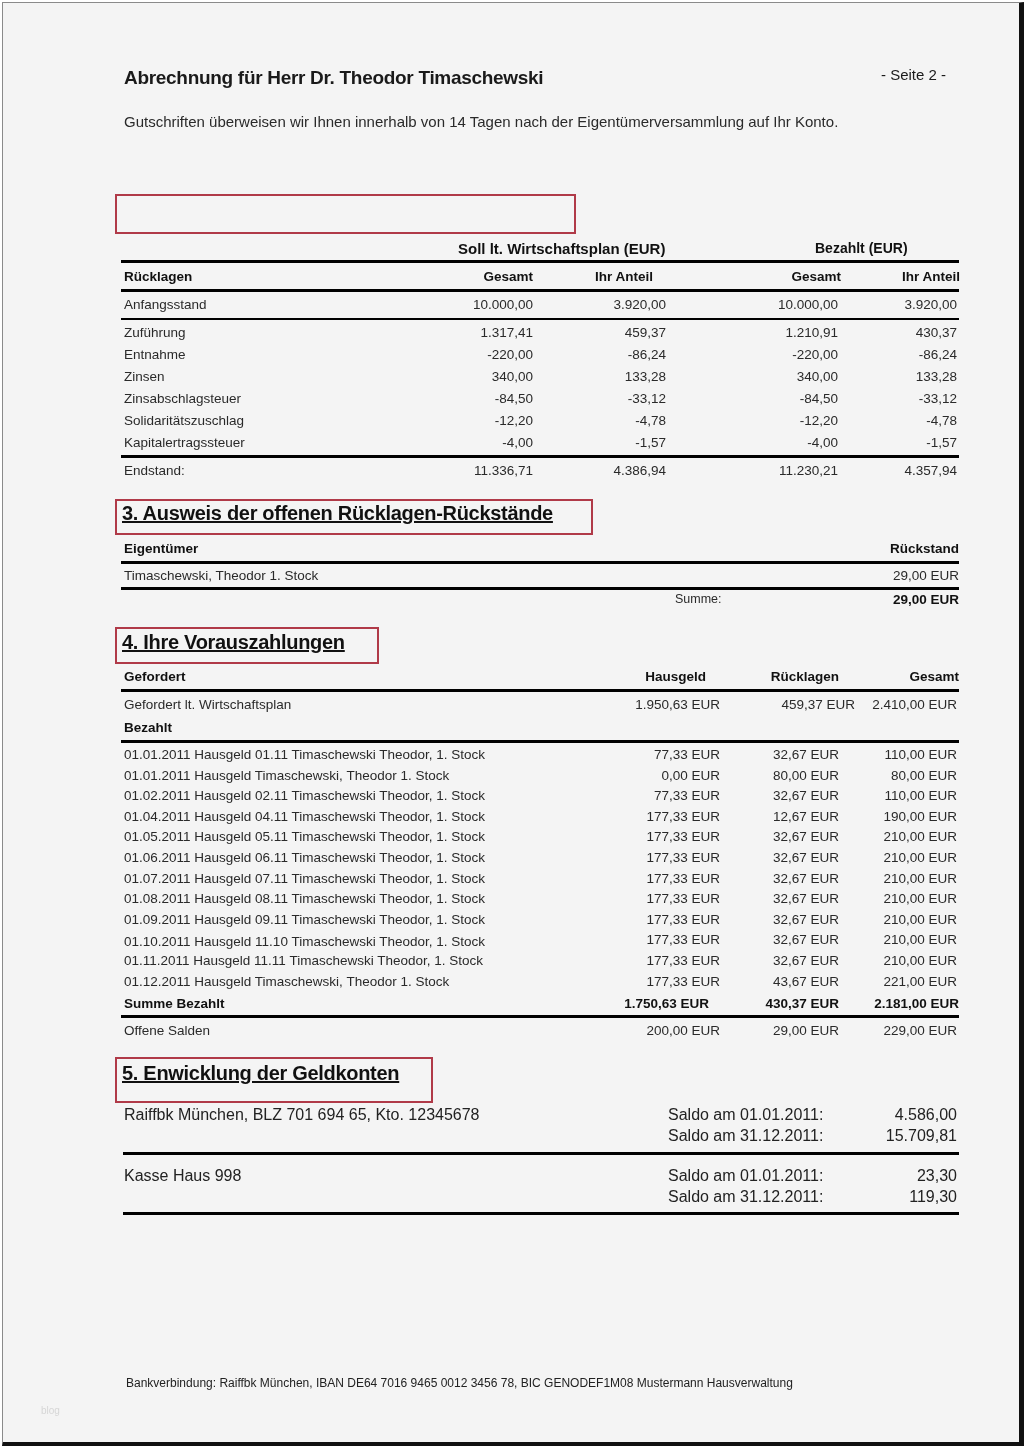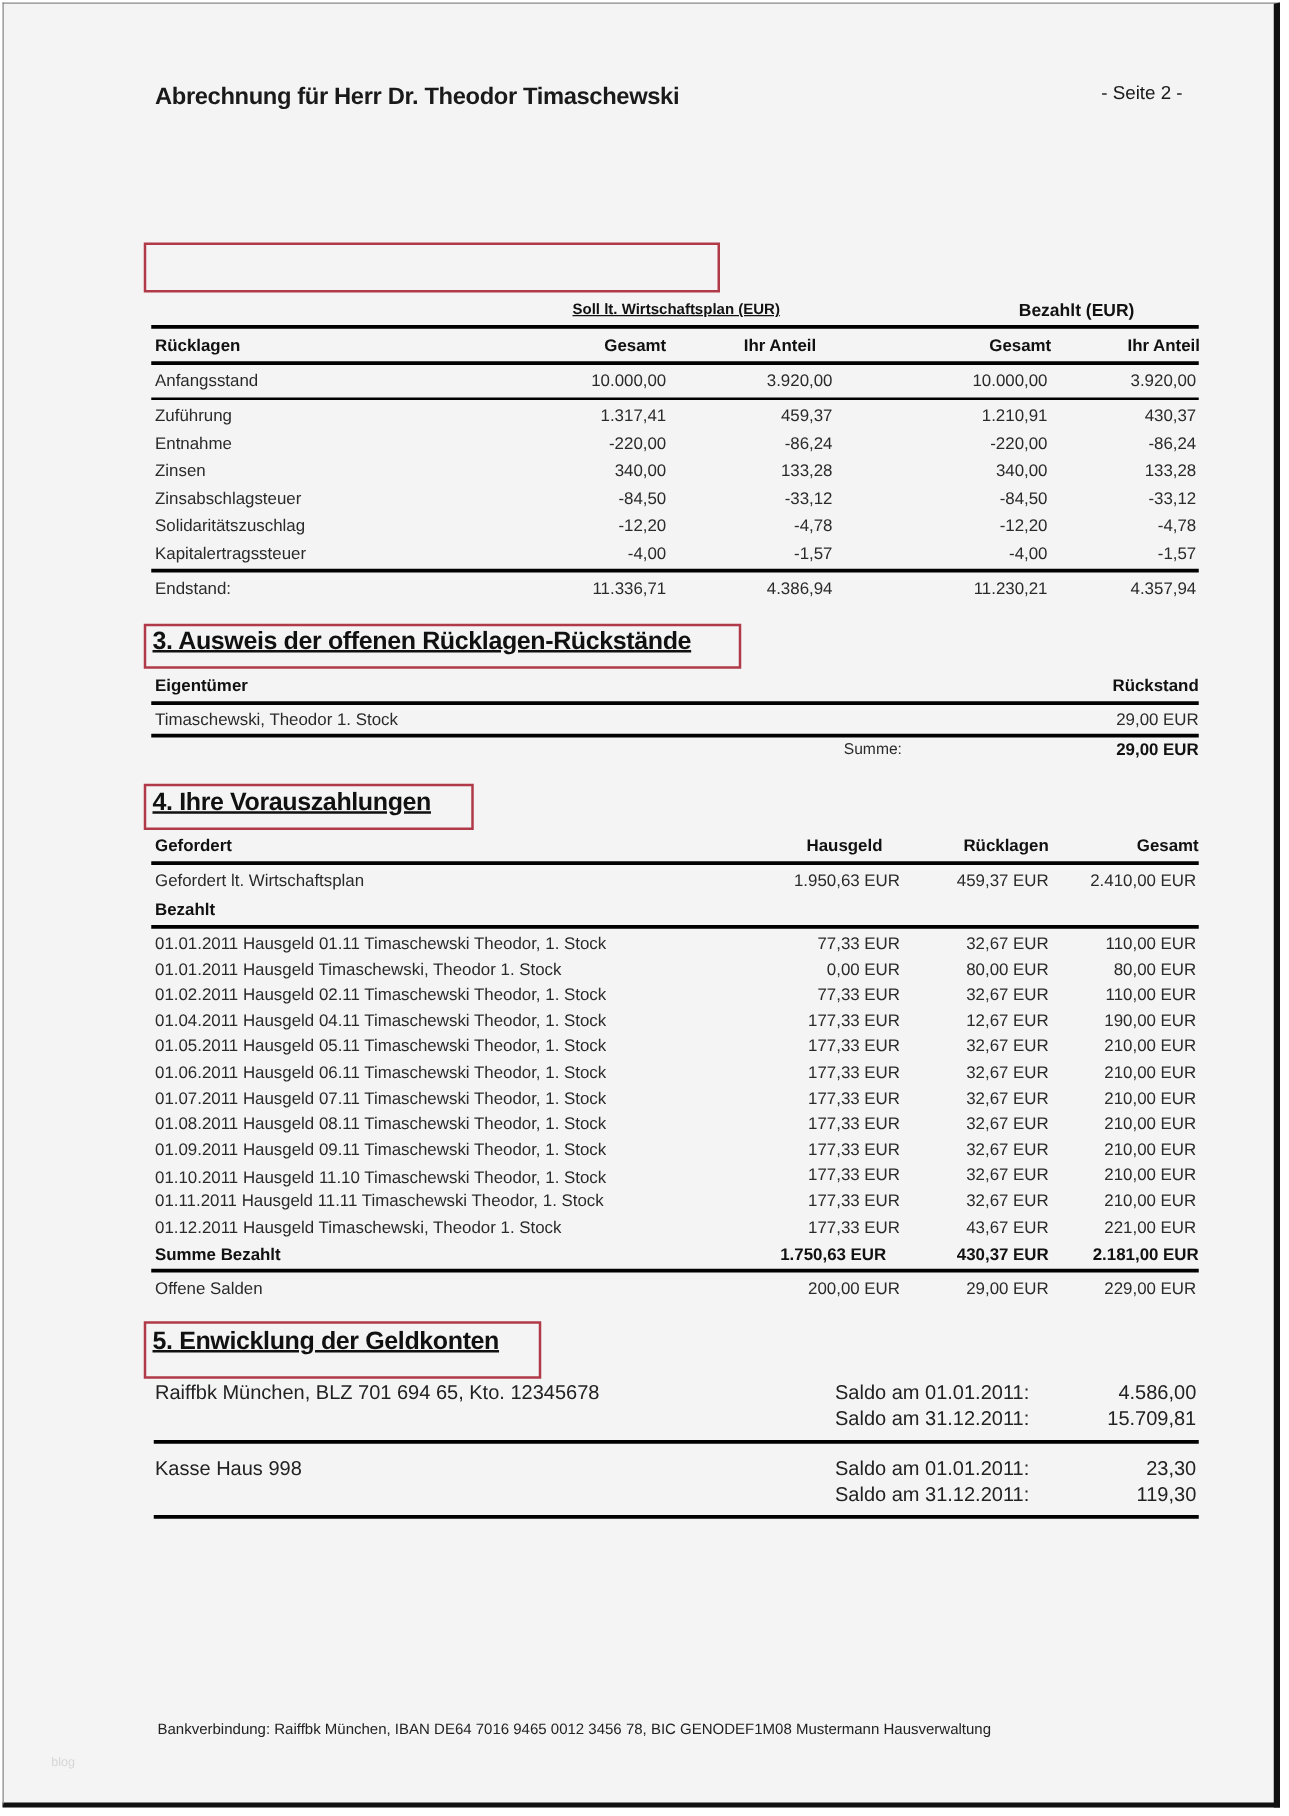--- a/index.html
+++ b/index.html
@@ -34,24 +34,25 @@
   .footer { left: 123px; top: 1373px; font-size: 12px; color: #222; }
   .watermark { left: 38px; top: 1402px; font-size: 10px; color: #d6d6d6; }
 </style>
 </head>
 <body>
 
 <div class="page">
 
   <div class="abs hdr-title">Abrechnung für Herr Dr. Theodor Timaschewski</div>
   <div class="abs hdr-page">- Seite 2 -</div>
+  <div class="abs intro">Gutschriften überweisen wir Ihnen innerhalb von 14 Tagen nach der Eigentümerversammlung auf Ihr Konto.</div>
 
   <div class="sec-box" style="left:112px;top:191px;width:461px;height:40px;"></div>
 
-  <div class="t b" style="left:455px;top:237px;font-size:12px;text-decoration:underline;">Soll lt. Wirtschaftsplan (EUR)</div>
+  <div class="t b" style="left:455px;top:237px;font-size:15px;">Soll lt. Wirtschaftsplan (EUR)</div>
   <div class="t b" style="left:812px;top:237px;font-size:14px;">Bezahlt (EUR)</div>
   <div class="rule" style="left:118px;top:257px;width:838px;"></div>
 
   <div class="t b" style="left:121px;top:266px;">Rücklagen</div>
   <div class="t b r" style="left:430px;top:266px;width:100px;">Gesamt</div>
   <div class="t b r" style="left:550px;top:266px;width:100px;">Ihr Anteil</div>
   <div class="t b r" style="left:738px;top:266px;width:100px;">Gesamt</div>
   <div class="t b r" style="left:857px;top:266px;width:100px;">Ihr Anteil</div>
   <div class="rule" style="left:118px;top:286px;width:838px;"></div>
 
@@ -137,21 +138,21 @@
 
   <div class="t b" style="left:121px;top:666px;">Gefordert</div>
   <div class="t b r" style="left:583px;top:666px;width:120px;">Hausgeld</div>
   <div class="t b r" style="left:716px;top:666px;width:120px;">Rücklagen</div>
   <div class="t b r" style="left:836px;top:666px;width:120px;">Gesamt</div>
   <div class="rule" style="left:118px;top:686px;width:838px;"></div>
 
   <div>
     <div class="t" style="left:121px;top:694px;">Gefordert lt. Wirtschaftsplan</div>
     <div class="t r" style="left:597px;top:694px;width:120px;">1.950,63 EUR</div>
-    <div class="t r" style="left:716px;top:694px;width:120px;">459,37 EUR</div>
+    <div class="t r" style="left:716px;top:694px;width:120px;padding-left:16px;">459,37 EUR</div>
     <div class="t r" style="left:834px;top:694px;width:120px;">2.410,00 EUR</div>
   </div>
   <div class="t b" style="left:121px;top:717px;">Bezahlt</div>
   <div class="rule" style="left:118px;top:737px;width:838px;"></div>
 
   <div id="sec4-rows">
       <div>
         <div class="t" style="left: 121px; top: 744px;">01.01.2011 Hausgeld 01.11 Timaschewski Theodor, 1. Stock</div>
         <div class="t r" style="left: 597px; top: 744px; width: 120px;">77,33 EUR</div>
         <div class="t r" style="left: 716px; top: 744px; width: 120px;">32,67 EUR</div>

